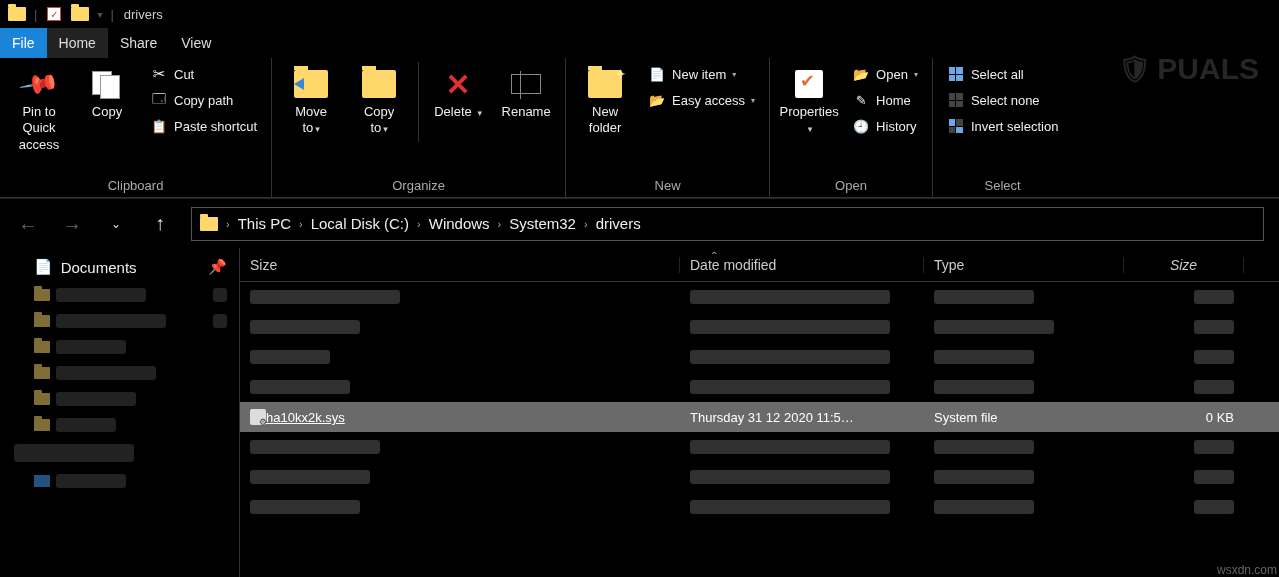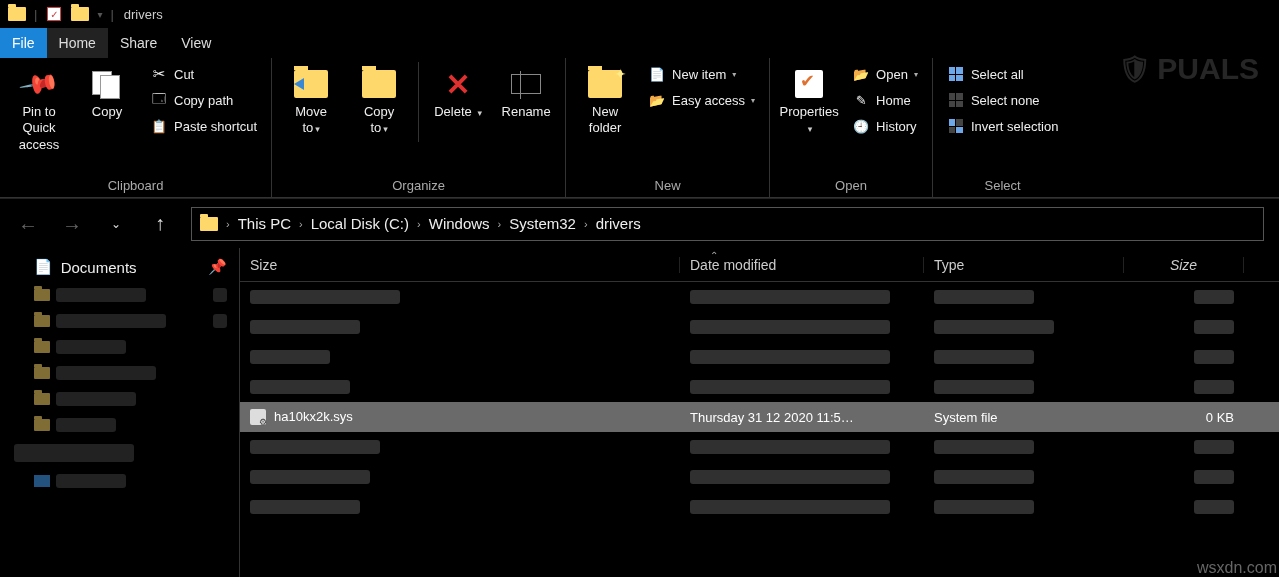--- a/index.html
+++ b/index.html
@@ -52,21 +52,21 @@
 
 .filelist{ flex:1; display:flex; flex-direction:column;}
 .colhead{ display:flex; border-bottom:1px solid #333; color:#ccc; font-size:14px; height:34px; align-items:center;}
 .ch{ padding:0 10px; border-right:1px solid #222;}
 .ch.nm{width:440px;} .ch.dm{width:244px;} .ch.tp{width:200px;} .ch.sz{width:120px; text-align:center;font-style:italic;}
 .sort-ind{position:absolute; left:470px; top:2px; font-size:10px; color:#aaa;}
 .listbody{ flex:1; overflow:auto;}
 .row{ display:flex; align-items:center; height:30px;}
 .row .cell{ padding:0 10px;} .row .nm{width:440px;} .row .dm{width:244px;} .row .tp{width:200px;} .row .sz{width:120px; text-align:right;}
 .row.sel{ background:#6a6a6a;}
-.row .fname{ display:flex; align-items:flex-start; gap:8px; color:#fff;}
+.row .fname{ display:flex; align-items:flex-end; gap:0; color:#fff;text-decoration:underline;}
 .row.blur .cell > div{ background:#303030; height:14px; border-radius:3px;}
 .sys-ic{width:16px;height:16px; background:#ddd; border-radius:2px; display:inline-block; position:relative;}
 .sys-ic:after{content:'⚙'; position:absolute; right:-1px; bottom:-2px; font-size:9px; color:#444;}
 
 .ic-pin{transform:rotate(35deg); font-size:26px; color:#888;}
 .ic-copy{position:relative; width:30px; height:30px;}
 .ic-copy span{position:absolute;width:20px;height:24px;background:#fff;border:1px solid #999;}
 .ic-copy span:first-child{left:0;top:2px;} .ic-copy span:last-child{left:8px;top:6px;}
 .ic-paste{width:24px;height:30px;background:#d4a95b;border-radius:3px;position:relative;}
 .ic-paste:after{content:'';position:absolute;top:6px;left:3px;width:18px;height:20px;background:#f8f8f8;}
@@ -79,21 +79,21 @@
 .ic-ren{width:30px;height:20px;border:1px solid #888;position:relative;}
 .ic-ren:after{content:'';position:absolute;left:8px;top:-4px;width:1px;height:28px;background:#888;}
 .ic-newf{width:34px;height:28px;background:#ffd86b;position:relative;border-radius:2px;}
 .ic-newf:before{content:'';position:absolute;top:-4px;left:0;width:14px;height:4px;background:#ffd86b;}
 .ic-newf:after{content:'✦';position:absolute;right:-4px;top:-4px;color:#ffec8b;font-size:14px;}
 .ic-prop{width:28px;height:28px;background:#fff;border-radius:2px;position:relative;}
 .ic-prop:after{content:'✔';color:#e07030;font-size:18px;position:absolute;left:5px;top:0;}
 .ic-scissor{font-size:15px;}
 .ic-sel{width:14px;height:14px;display:inline-grid;grid-template-columns:repeat(2,1fr);grid-template-rows:repeat(2,1fr);gap:1px;}
 .ic-sel span{background:#6fa8e8;}
-.watermark{position:absolute; right:2px; bottom:0; font-size:16px; color:#666;}
+.watermark{position:absolute; right:2px; bottom:0; font-size:12px; color:#666;}
 .appuals{position:absolute;right:20px; top:52px; opacity:0.28; font-size:30px; font-weight:bold; color:#888; display:flex;align-items:center;gap:6px;}
 .appuals:before{content:'🛡'; font-size:26px;}
 </style>
 </head>
 <body>
 
 <div class="titlebar">
   <div class="ico">
       <div class="folder-icn"></div>
     </div>

